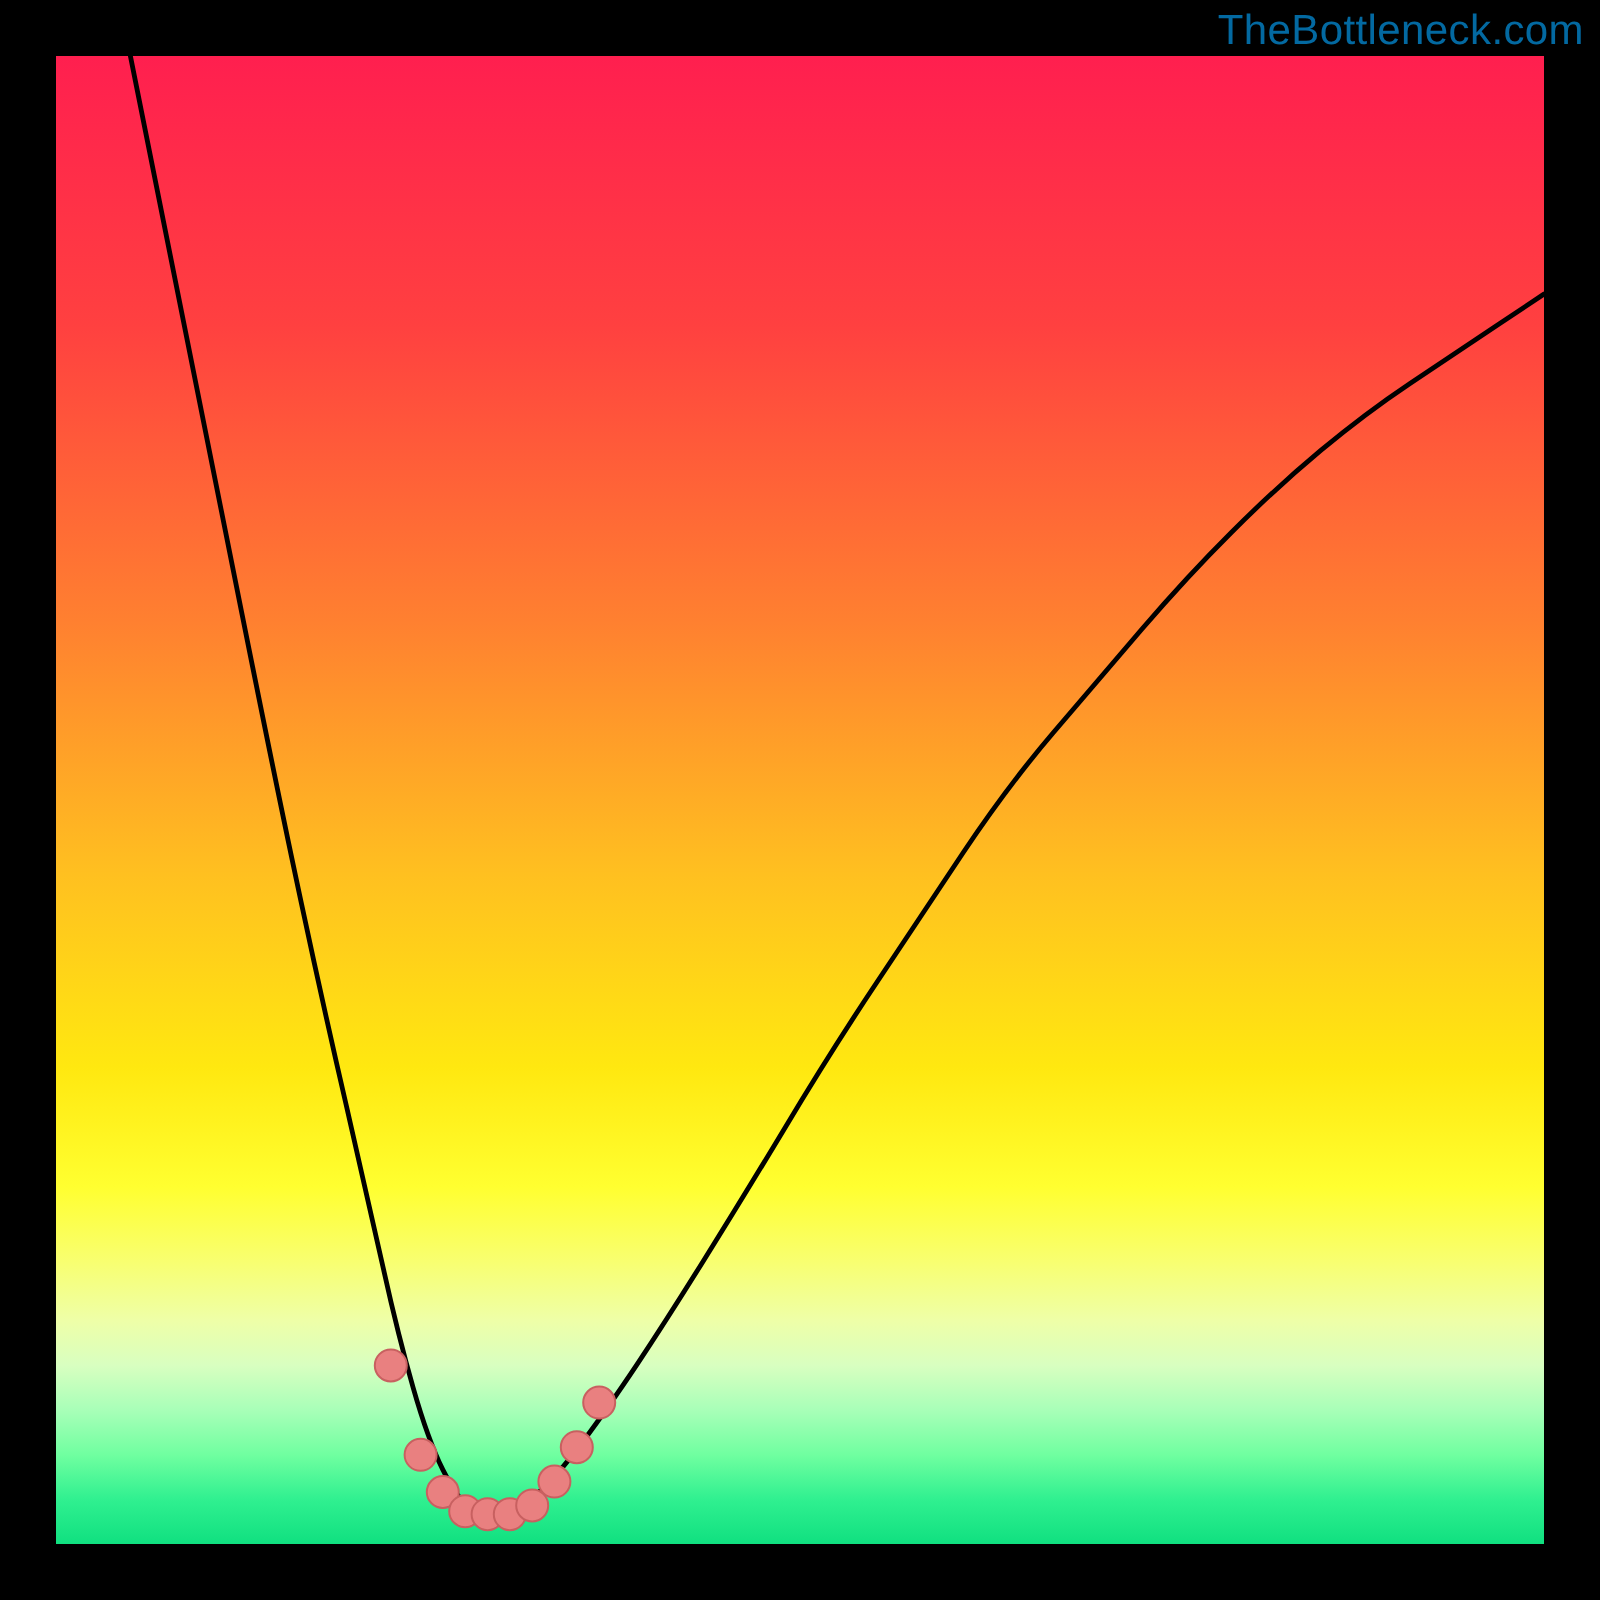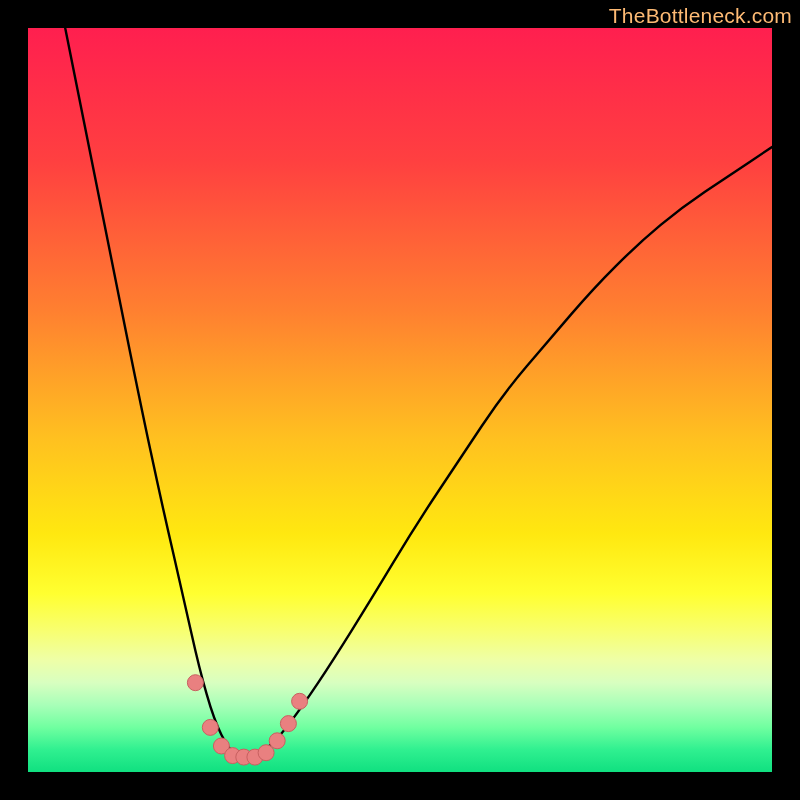--- a/index.html
+++ b/index.html
@@ -47,21 +47,21 @@
     left: 0;
     top: 0;
     width: 744px;
     height: 744px;
     pointer-events: none;
   }
   .watermark {
     position: absolute;
     top: 4px;
     right: 8px;
-    color: #fdba74;
+    color: #0369a1;
     font-size: 21px;
     font-weight: 500;
     letter-spacing: 0.2px;
     font-family: Arial, Helvetica, sans-serif;
   }
 </style>
 </head>
 <body>
 
 <div class="frame">

